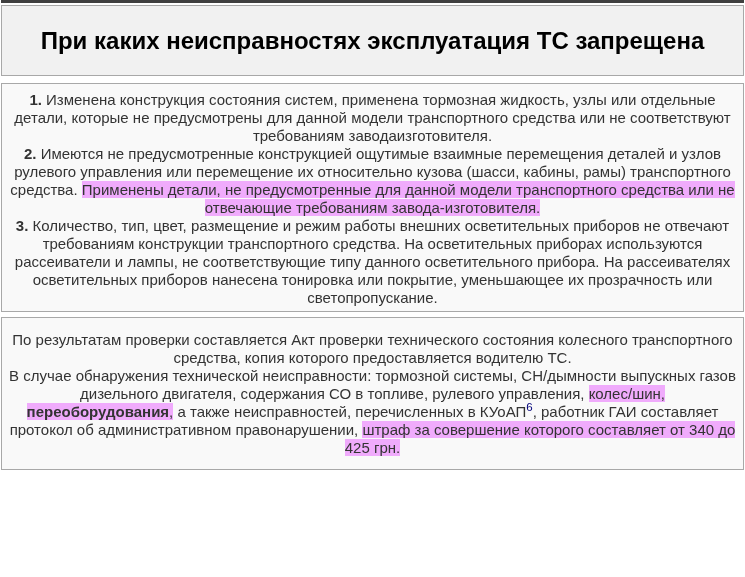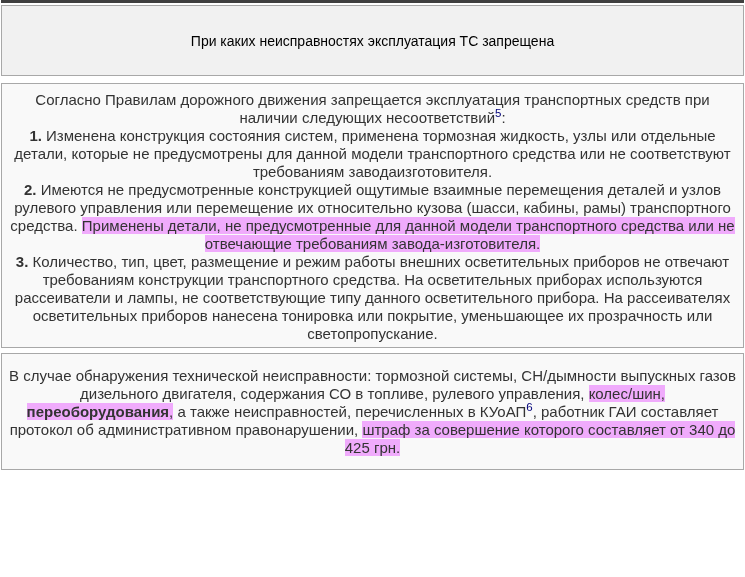--- a/index.html
+++ b/index.html
@@ -30,23 +30,23 @@
     align-items: center;
     justify-content: center;
     margin-top: 2px;
   }
   .header-box.second {
     margin-top: 5px;
   }
   .section-title {
     margin: 0;
     padding: 0 10px;
-    font-size: 14px;
+    font-size: 24px;
     line-height: 22px;
-    font-weight: normal;
+    font-weight: bold;
     color: #000000;
     text-align: center;
   }
   .body-box {
     background: #f9f9f9;
     color: #333333;
     font-size: 15px;
     line-height: 18px;
     text-align: center;
     padding: 7px 6px 4px;
@@ -74,24 +74,24 @@
 
 <div class="page">
 
   <div class="top-edge"></div>
 
   <section class="box header-box">
     <h2 class="section-title">При каких неисправностях эксплуатация ТС запрещена</h2>
   </section>
 
   <section class="box body-box">
-      <p class="para"><span>Согласно Правилам дорожного движения запрещается эксплуатация транспортных средств при наличии следующих несоответствий</span><sup class="fn">5</sup><span>:</span></p>
       <p class="para"><span class="b">1.</span><span> Изменена конструкция состояния систем, применена тормозная жидкость, узлы или отдельные детали, которые не предусмотрены для данной модели транспортного средства или не соответствуют требованиям заводаизготовителя.</span></p>
       <p class="para"><span class="b">2.</span><span> Имеются не предусмотренные конструкцией ощутимые взаимные перемещения деталей и узлов рулевого управления или перемещение их относительно кузова (шасси, кабины, рамы) транспортного средства. </span><span class="hl">Применены детали, не предусмотренные для данной модели транспортного средства или не отвечающие требованиям завода-изготовителя.</span></p>
       <p class="para"><span class="b">3.</span><span> Количество, тип, цвет, размещение и режим работы внешних осветительных приборов не отвечают требованиям конструкции транспортного средства. На осветительных приборах используются рассеиватели и лампы, не соответствующие типу данного осветительного прибора. На рассеивателях осветительных приборов нанесена тонировка или покрытие, уменьшающее их прозрачность или светопропускание.</span></p>
     </section>
 
 
   <section class="box body-box second">
+      <p class="para"><span>По результатам проверки составляется Акт проверки технического состояния колесного транспортного средства, копия которого предоставляется водителю ТС.</span></p>
       <p class="para"><span>В случае обнаружения технической неисправности: тормозной системы, СН/дымности выпускных газов дизельного двигателя, содержания СО в топливе, рулевого управления, </span><span class="hl">колес/шин, </span><span class="b hl">переоборудования</span><span class="hl">,</span><span> а также неисправностей, перечисленных в КУоАП</span><sup class="fn">6</sup><span>, работник ГАИ составляет протокол об административном правонарушении, </span><span class="hl">штраф за совершение которого составляет от 340 до 425 грн.</span></p>
     </section>
 
 </div>
 
 </body></html>

